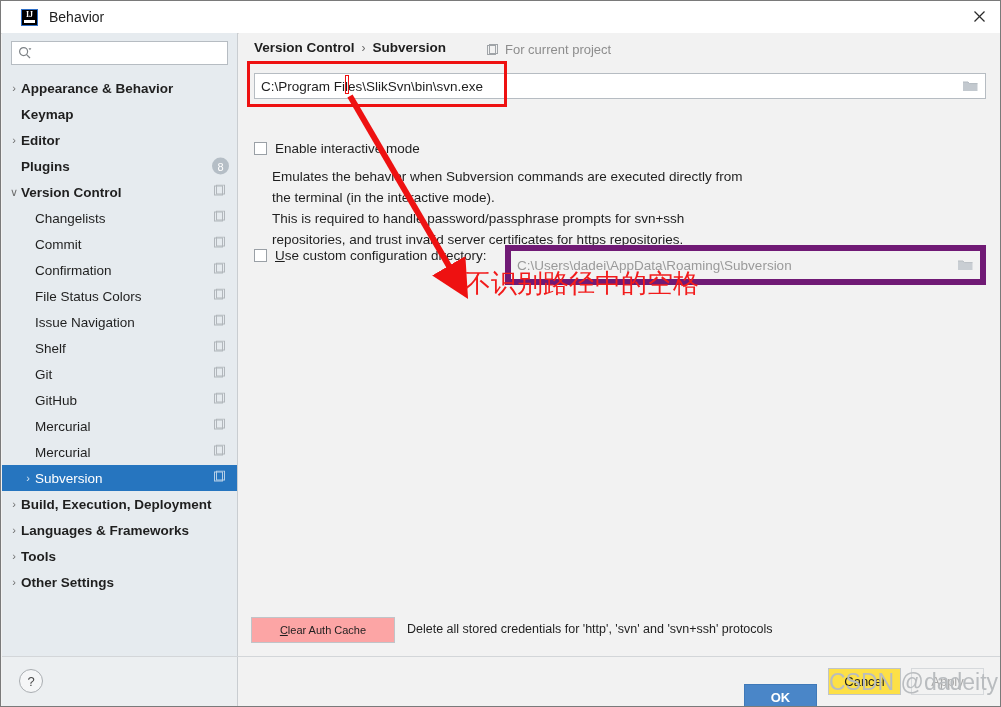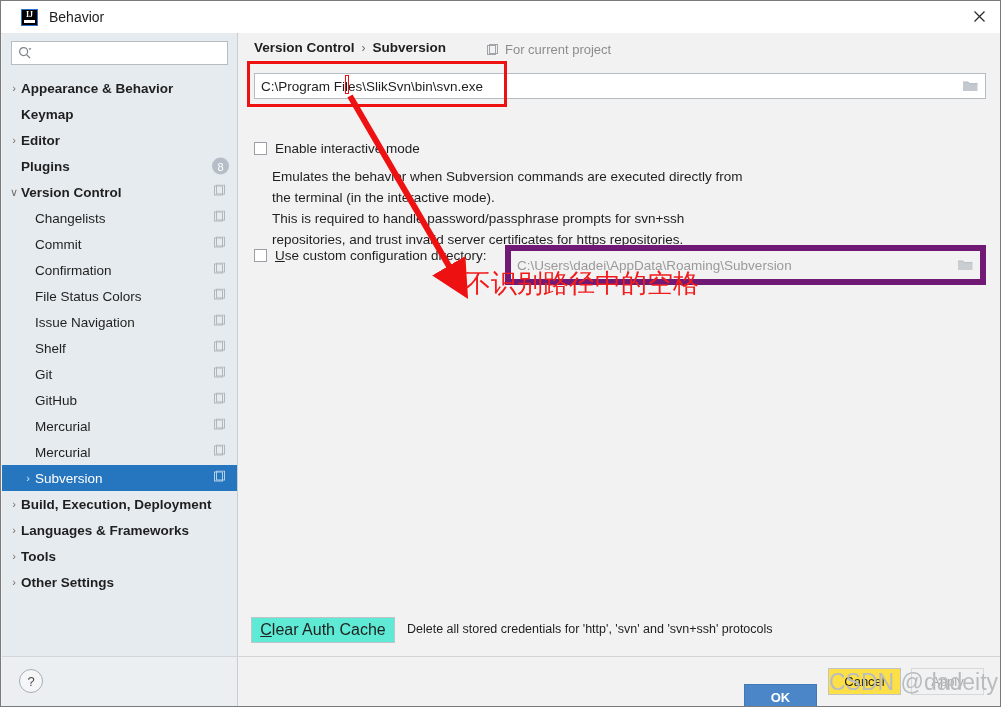--- a/index.html
+++ b/index.html
@@ -194,25 +194,25 @@
     white-space: nowrap;
   }
   .cfg-field .browse {
     position: absolute; right: 6px; top: 50%;
     transform: translateY(-50%); display: flex;
   }
 
   .auth-btn {
     position: absolute; left: 12px; top: 584px;
     width: 144px; height: 26px;
-    background: #5eead4;
+    background: #fca5a5;
     border: 1px solid #c0c4c8;
     box-sizing: border-box;
     display: flex; align-items: center; justify-content: center;
-    font-size: 16px; color: #1f1f1f;
+    font-size: 11px; color: #1f1f1f;
     cursor: default;
   }
   .auth-note {
     position: absolute; left: 168px; top: 589px;
     font-size: 12.5px; color: #1f1f1f;
     white-space: nowrap;
   }
 
   
   .footer {

